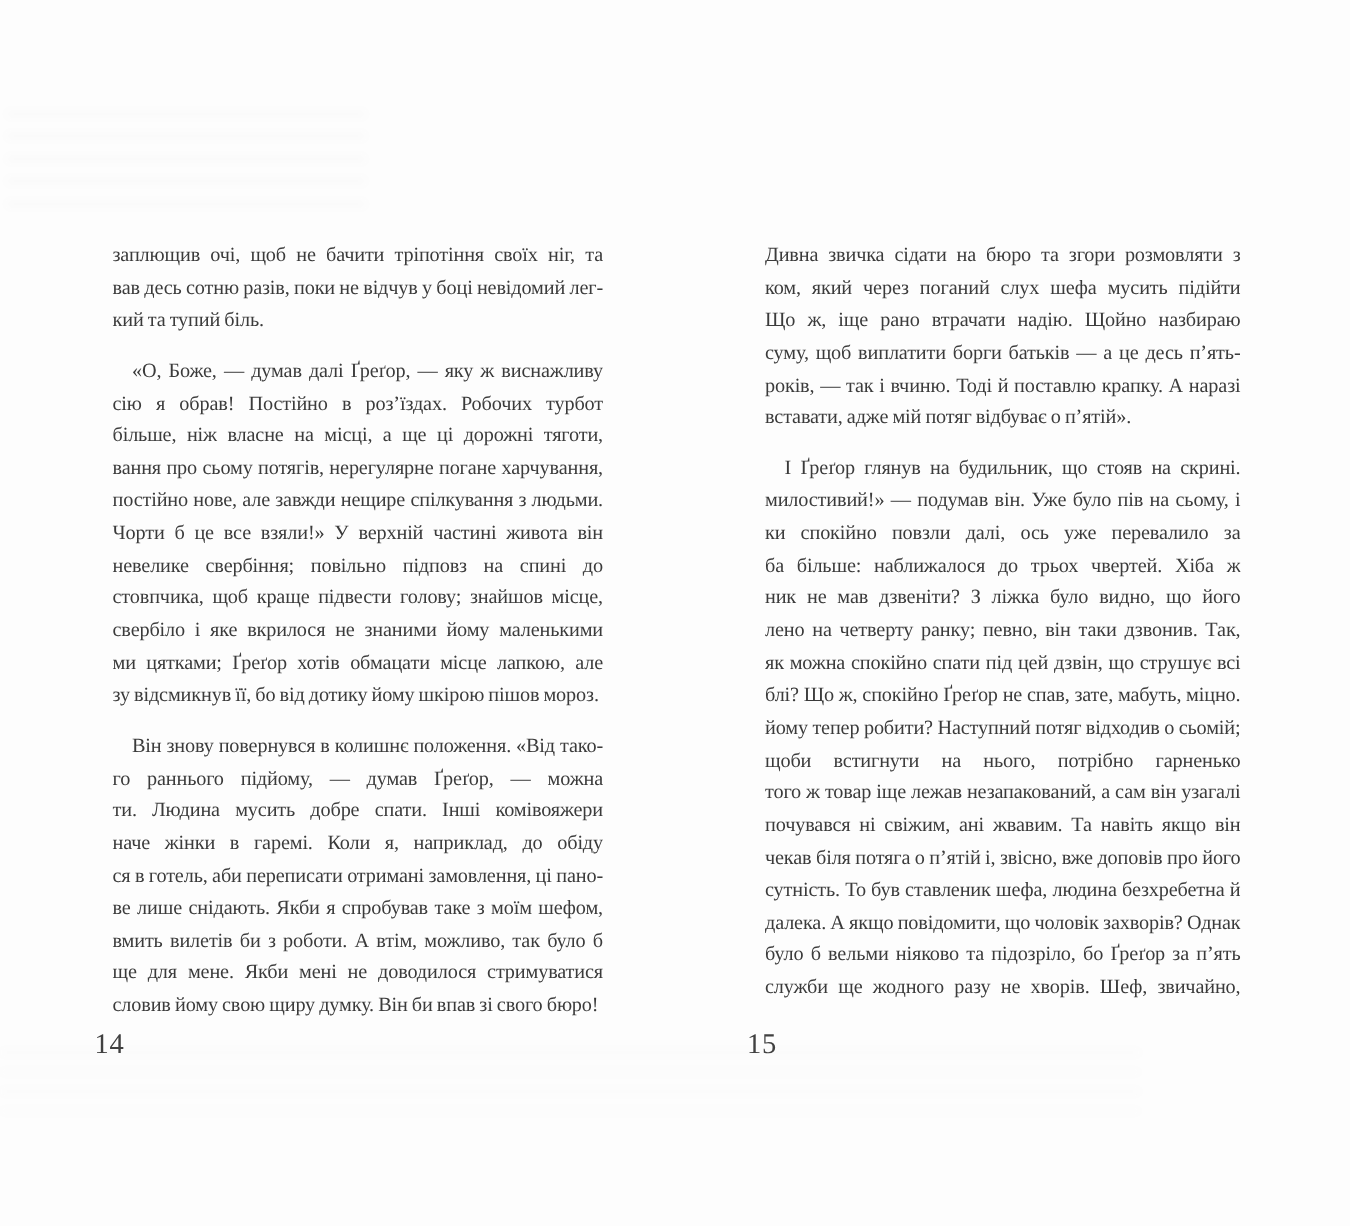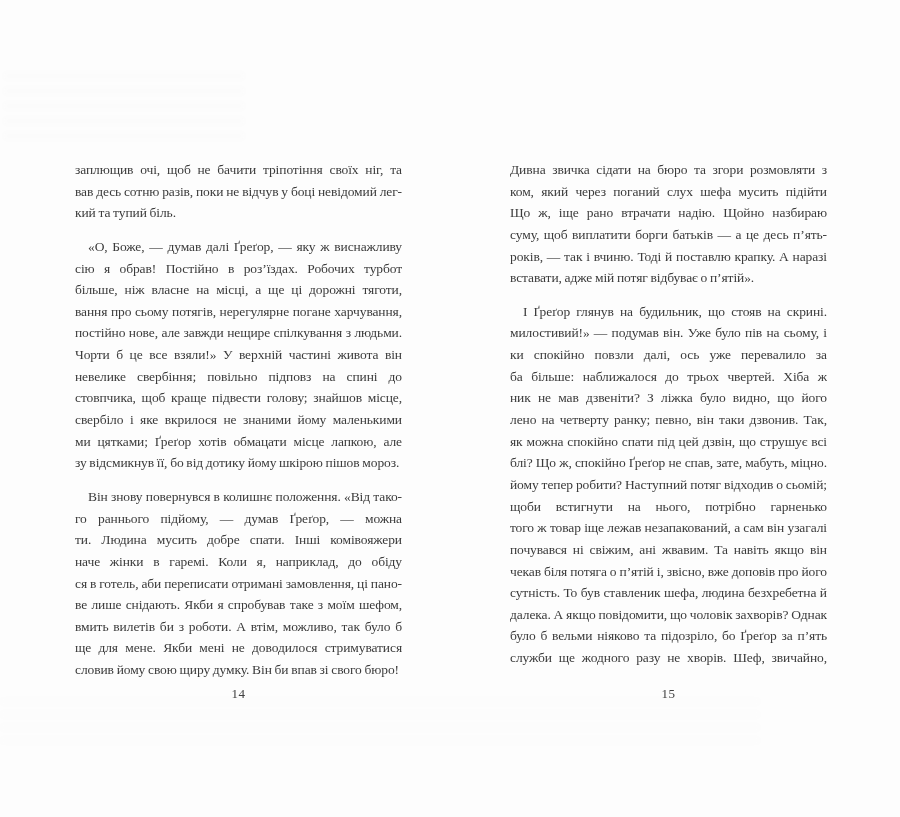--- a/index.html
+++ b/index.html
@@ -36,23 +36,22 @@
     white-space: normal;
   }
   
   .pl { text-align-last: left; }
   
   .pi { text-indent: 13px; }
 
   .pagenum {
     position: absolute;
     top: 686px;
-    font-size: 13px;
+    font-size: 19px;
     letter-spacing: 0.5px;
-    text-align: center;
     color: #414141;
   }
   #pagenum-left  { left: 63px;  width: 351px; }
   #pagenum-right { left: 498px; width: 341px; }
 
   
   .ghost {
     position: absolute;
     pointer-events: none;
     filter: blur(3px);

